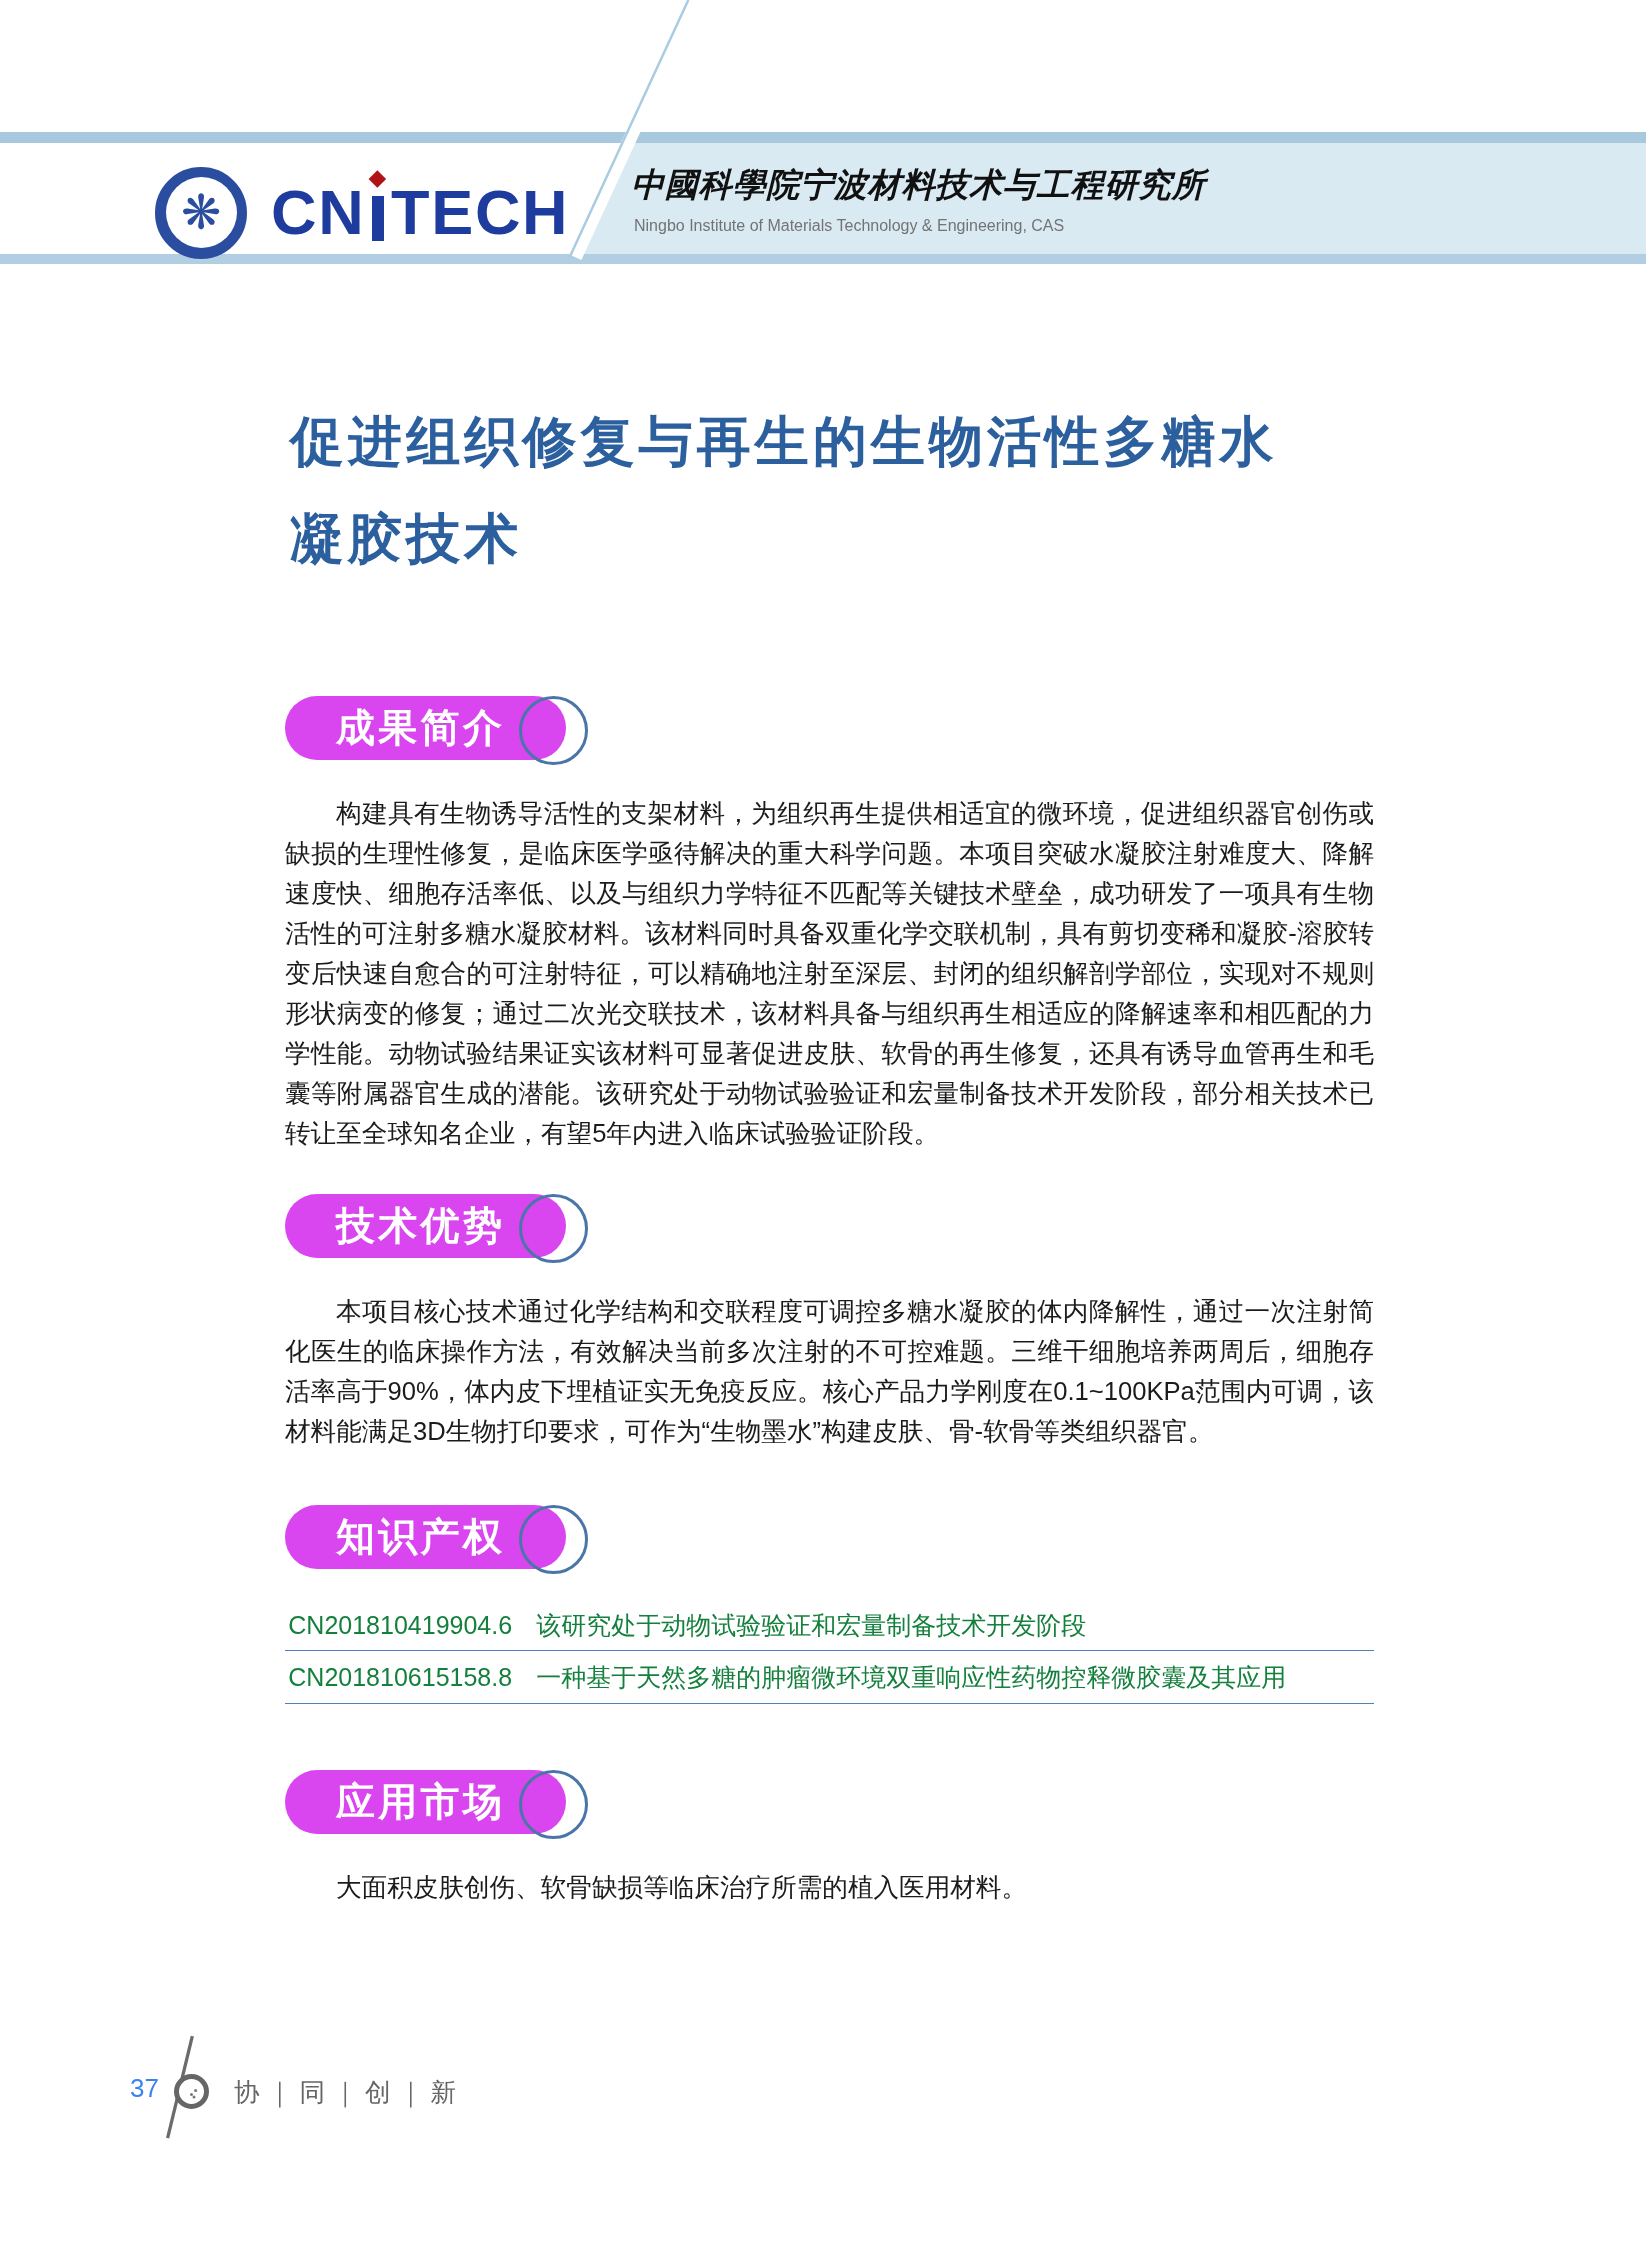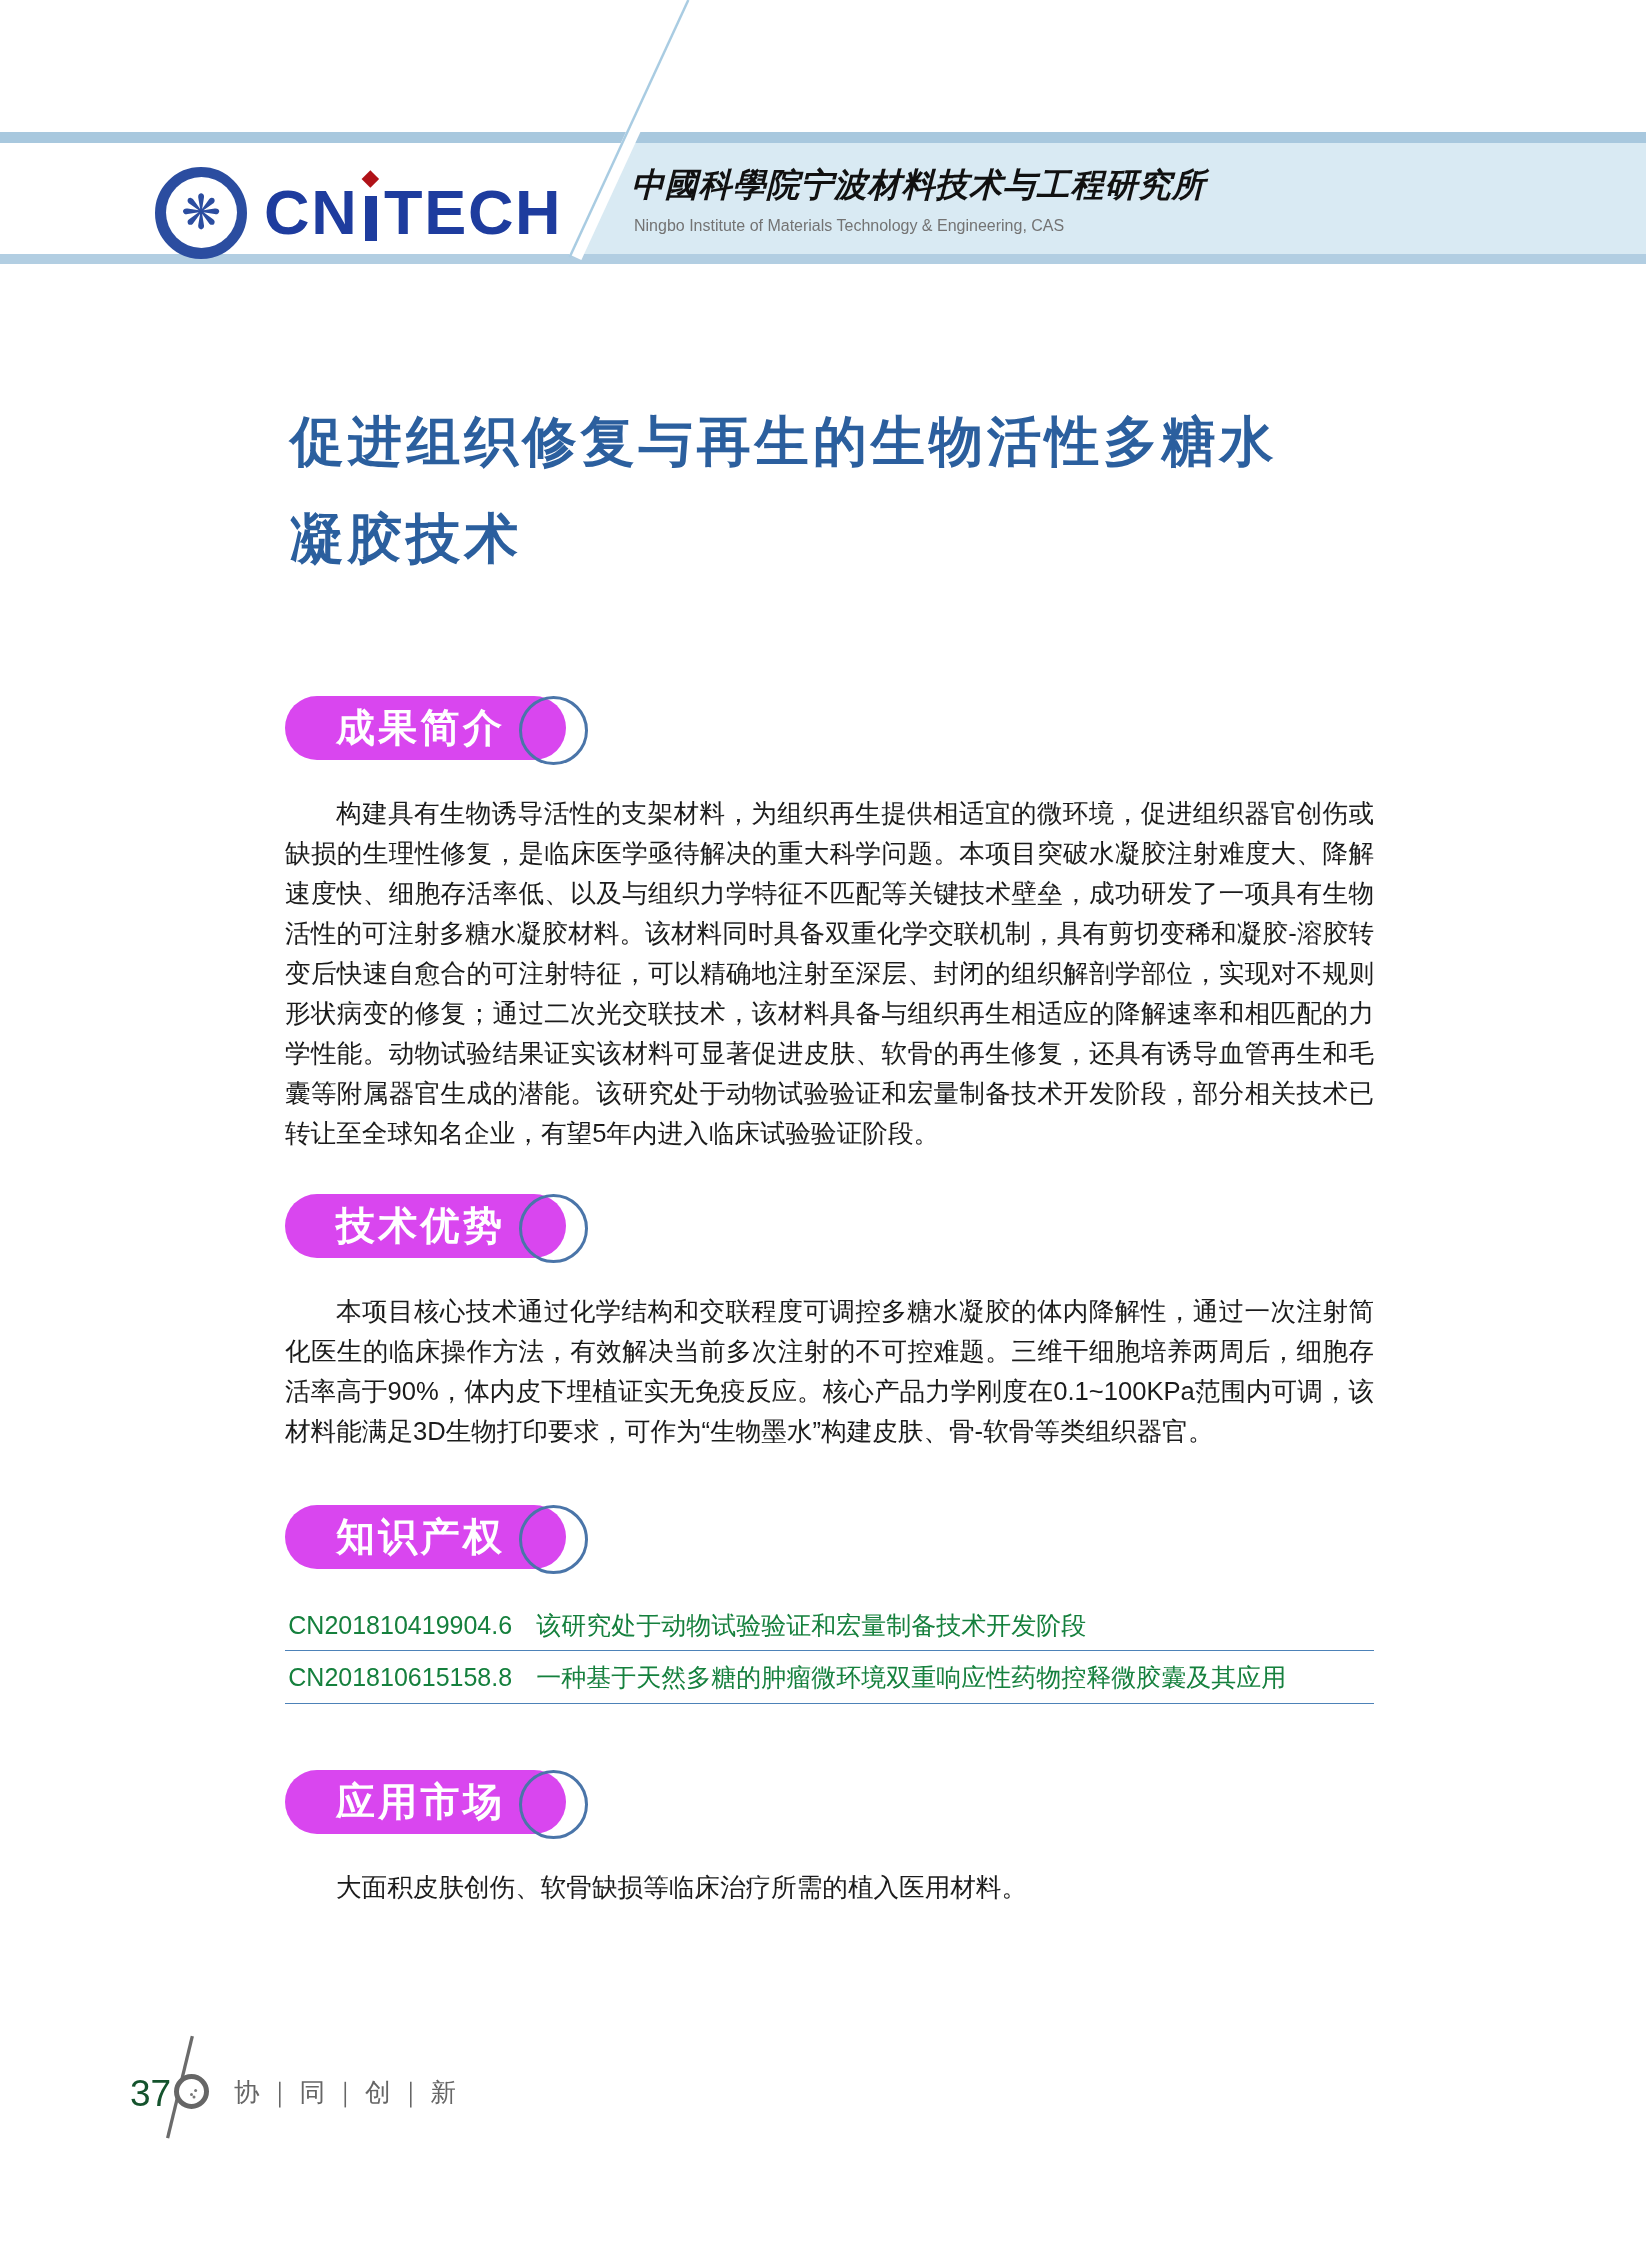--- a/index.html
+++ b/index.html
@@ -24,21 +24,21 @@
   .emblem{
     width:92px;height:92px;border-radius:50%;
     background:#2b4da0;border:2.5px solid #2b4da0;
     display:flex;align-items:center;justify-content:center;box-sizing:border-box;
   }
   .emblem-inner{
     width:71px;height:71px;border-radius:50%;background:#ffffff;
     display:flex;align-items:center;justify-content:center;
     color:#2b4da0;font-size:48px;line-height:1;
   }
-  .wordmark{display:flex;align-items:center;margin-left:17px;color:#1e3c9e;
+  .wordmark{display:flex;align-items:center;margin-left:24px;color:#1e3c9e;
     font-weight:bold;font-size:63px;letter-spacing:1.7px;line-height:1;}
   .i-glyph{position:relative;display:inline-block;width:12.4px;height:45px;background:#1e3c9e;margin:11.6px 6.6px 0 6.6px;}
   .i-diamond{position:absolute;left:50%;top:-30px;transform:translateX(-50%);
     font-size:23px;color:#b01218;line-height:1;}
   .inst-cn{
     position:absolute;left:631px;top:163px;width:743px;
     font-family:"DejaVu Serif","Liberation Serif",serif;
     font-style:italic;font-weight:bold;font-size:33px;color:#111111;letter-spacing:0.8px;
   }
   .inst-en{position:absolute;left:634px;top:217px;font-size:16px;color:#737373;}
@@ -64,21 +64,21 @@
   }
   .patents{margin-top:30px;}
   .patent-row{
     display:flex;align-items:baseline;border-bottom:1.7px solid #4d82b8;
     padding:10px 3.3px 8.3px 3.3px;font-size:25px;color:#15803d;
   }
   .patent-num{width:248px;flex:0 0 248px;}
   .patent-title{flex:1;}
   
   .footer-svg{position:absolute;left:0;top:2013px;width:495px;height:140px;pointer-events:none;}
-  .footer-page{position:absolute;left:130px;top:2073px;font-size:37px;color:#14532d;}
+  .footer-page{position:absolute;left:130px;top:2073px;font-size:26px;color:#3b82f6;}
   .footer-node{
     position:absolute;left:174px;top:2074px;width:35px;height:35px;border-radius:50%;
     border:5px solid #666666;background:#ffffff;box-sizing:border-box;
   }
   .footer-node .dots{
     position:absolute;left:10.7px;top:14px;width:3.3px;height:3.3px;border-radius:50%;background:#777;
     box-shadow:4.1px -4.1px 0 0 #777,2.5px 2.5px 0 0 #777;
   }
   .footer-slogan{position:absolute;left:234px;top:2075px;font-size:25.6px;color:#666666;letter-spacing:7.4px;}
 </style>

